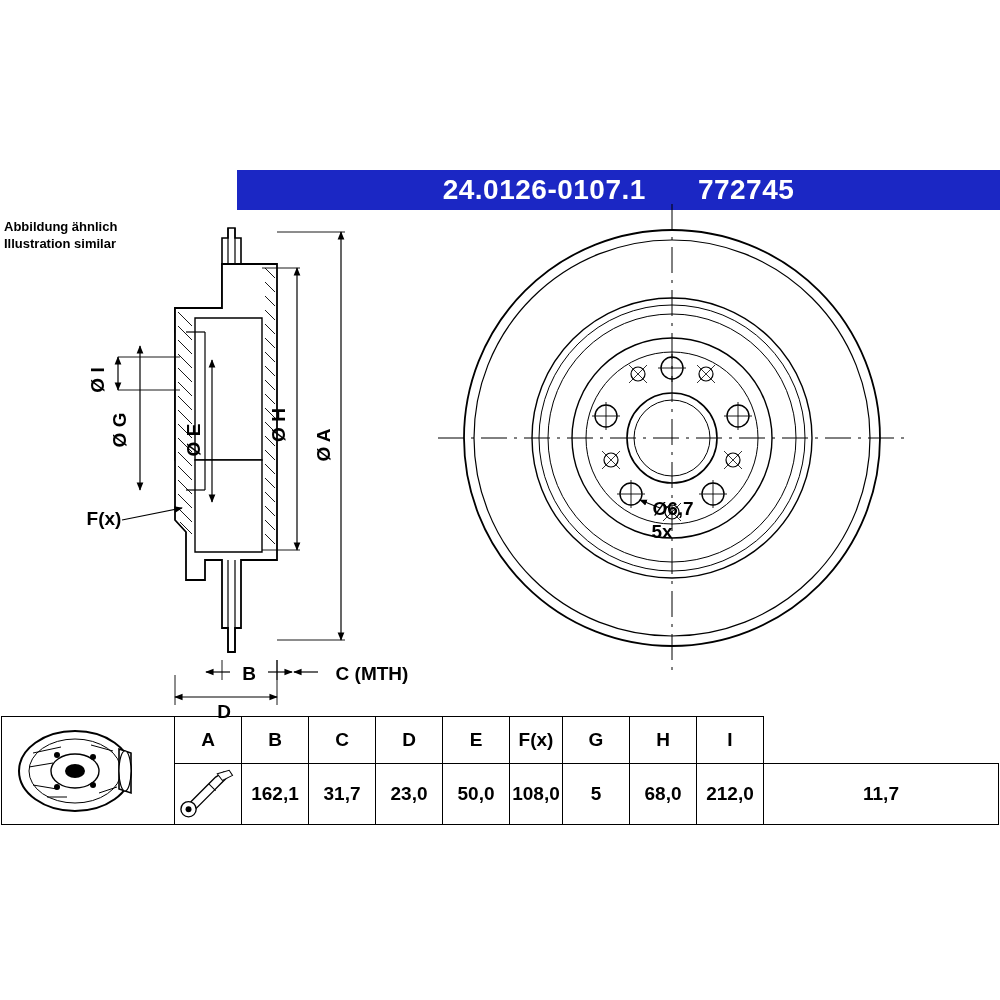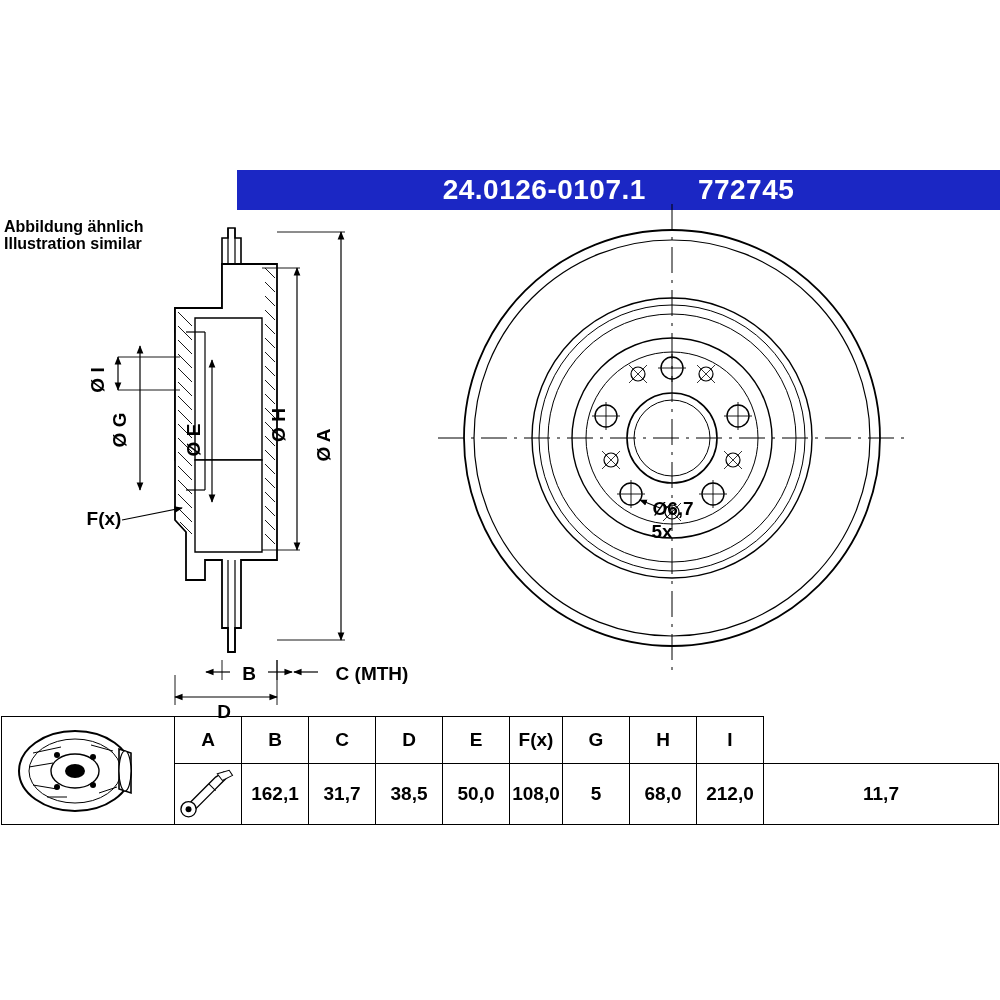--- a/index.html
+++ b/index.html
@@ -39,21 +39,21 @@
     font-weight: bold;
     letter-spacing: 0.5px;
   }
   .header-bar span { white-space: nowrap; }
 
   
   .caption {
     position: absolute;
     left: 4px;
     top: 218px;
-    font-size: 16px;
+    font-size: 13px;
     font-weight: bold;
     line-height: 17px;
   }
 
   
   .drawing {
     position: absolute;
     left: 0;
     top: 160px;
     width: 1000px;
@@ -357,21 +357,21 @@
             <path d="M12,46 L40,18 L48,10 L58,4 L62,10 L54,18 L46,26 L20,52 Z" fill="#fff" stroke="#000" stroke-width="1.6"></path>
             <path d="M40,18 L48,26" stroke="#000" stroke-width="1.2"></path>
             <circle cx="16" cy="48" r="9" fill="#fff" stroke="#000" stroke-width="1.6"></circle>
             <circle cx="16" cy="48" r="3.5" fill="#000"></circle>
             <path d="M50,6 L64,2 L68,8 L56,14 Z" fill="#fff" stroke="#000" stroke-width="1.2"></path>
           </svg>
         </div>
       </td>
       <td>162,1</td>
       <td>31,7</td>
-      <td>38,5</td>
+      <td>23,0</td>
       <td>50,0</td>
       <td>108,0</td>
       <td>5</td>
       <td>68,0</td>
       <td>212,0</td>
       <td>11,7</td>
     </tr>
   </tbody>
     </table>
 

